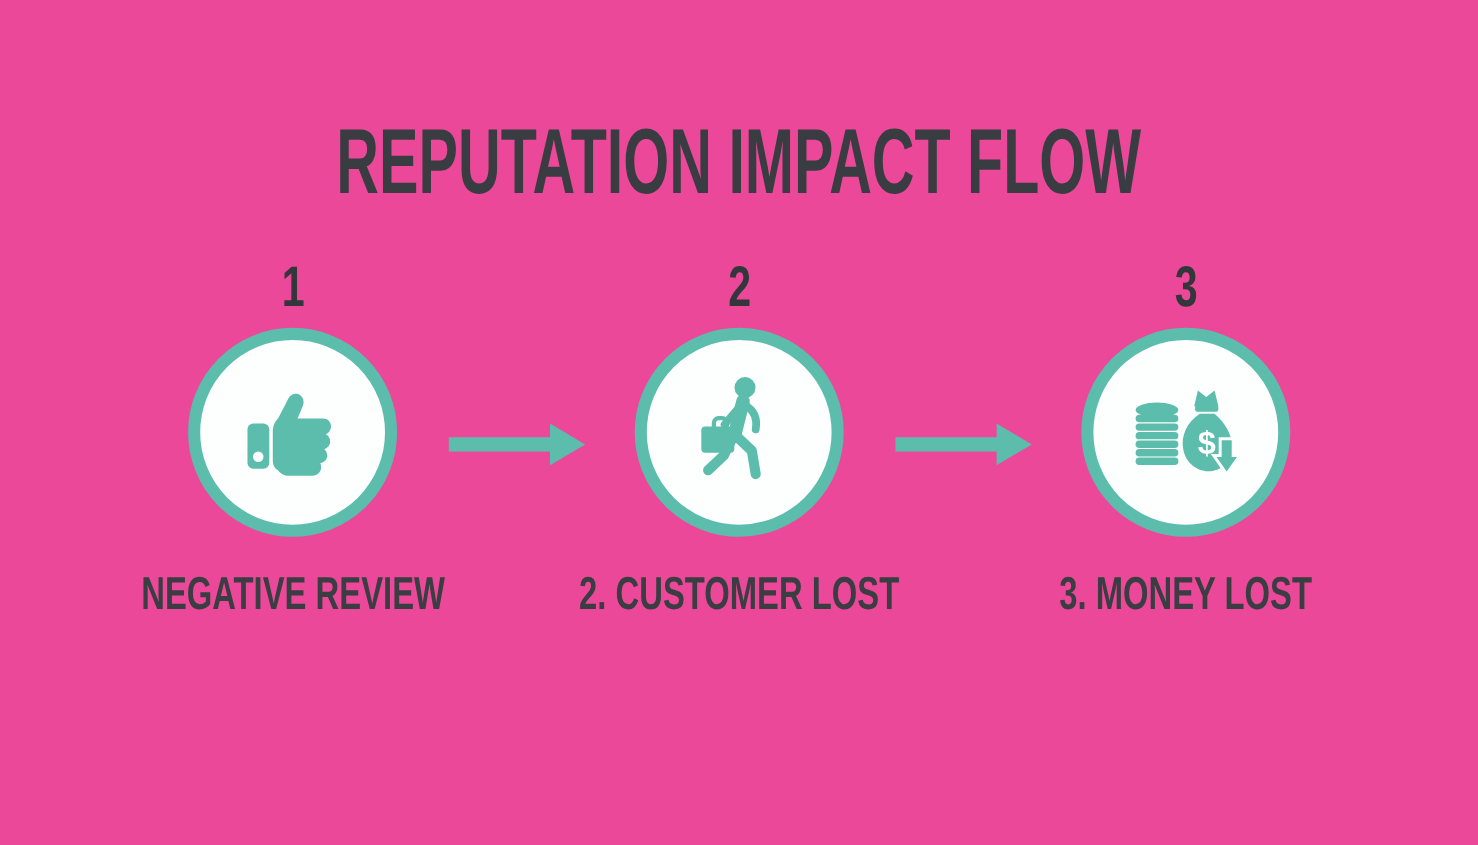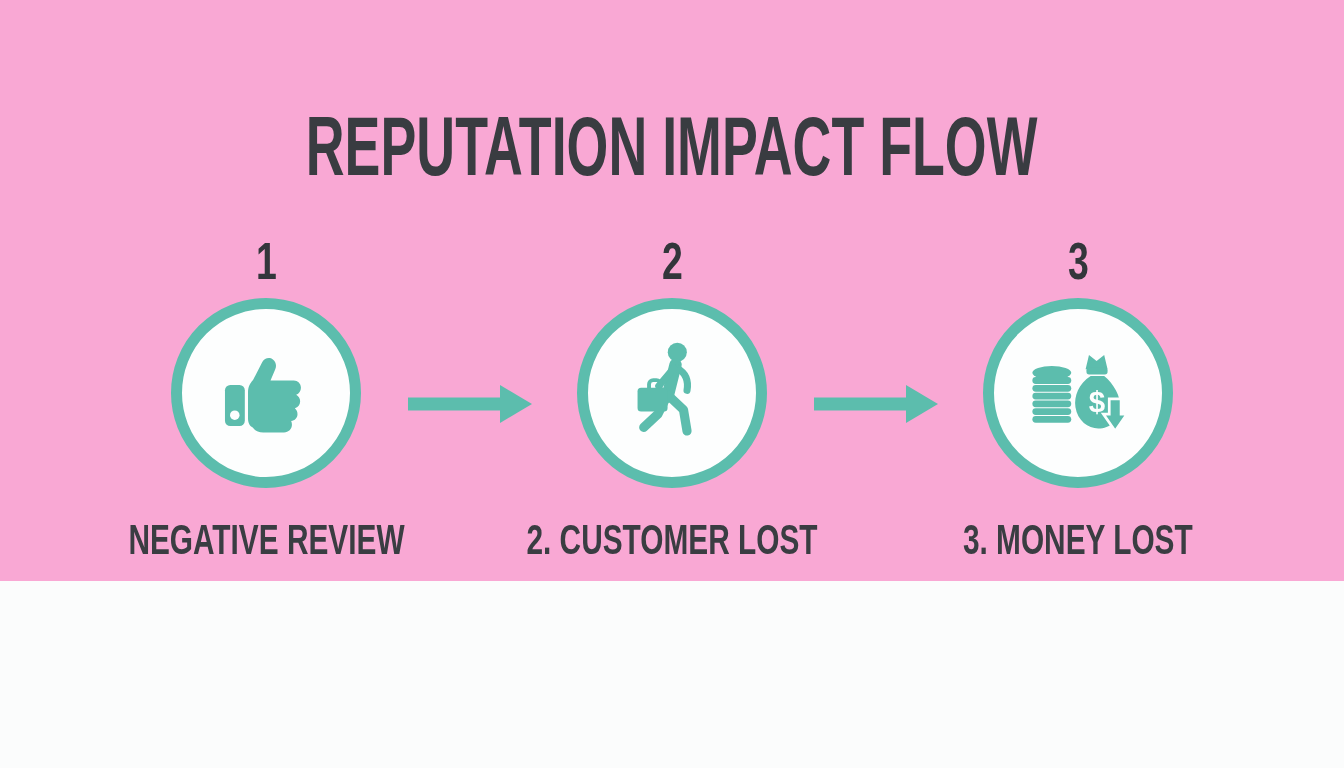--- a/index.html
+++ b/index.html
@@ -4,22 +4,22 @@
 <style>
   * { margin:0; padding:0; box-sizing:border-box; }
   html,body { width:1344px; height:768px; }
   body {
     font-family: "Liberation Sans", sans-serif;
     background:#fbfcfc;
     overflow:hidden;
   }
   .canvas {
     position:relative;
-    width:1344px; height:581px;
-    background:#f9a8d4;
+    width:1344px; height:768px;
+    background:#ec4899;
     color:#3a3d42;
   }
   .cond {
     display:inline-block;
     white-space:nowrap;
     font-weight:700;
   }
   .title-wrap {
     padding-top:104px;
     text-align:center;

